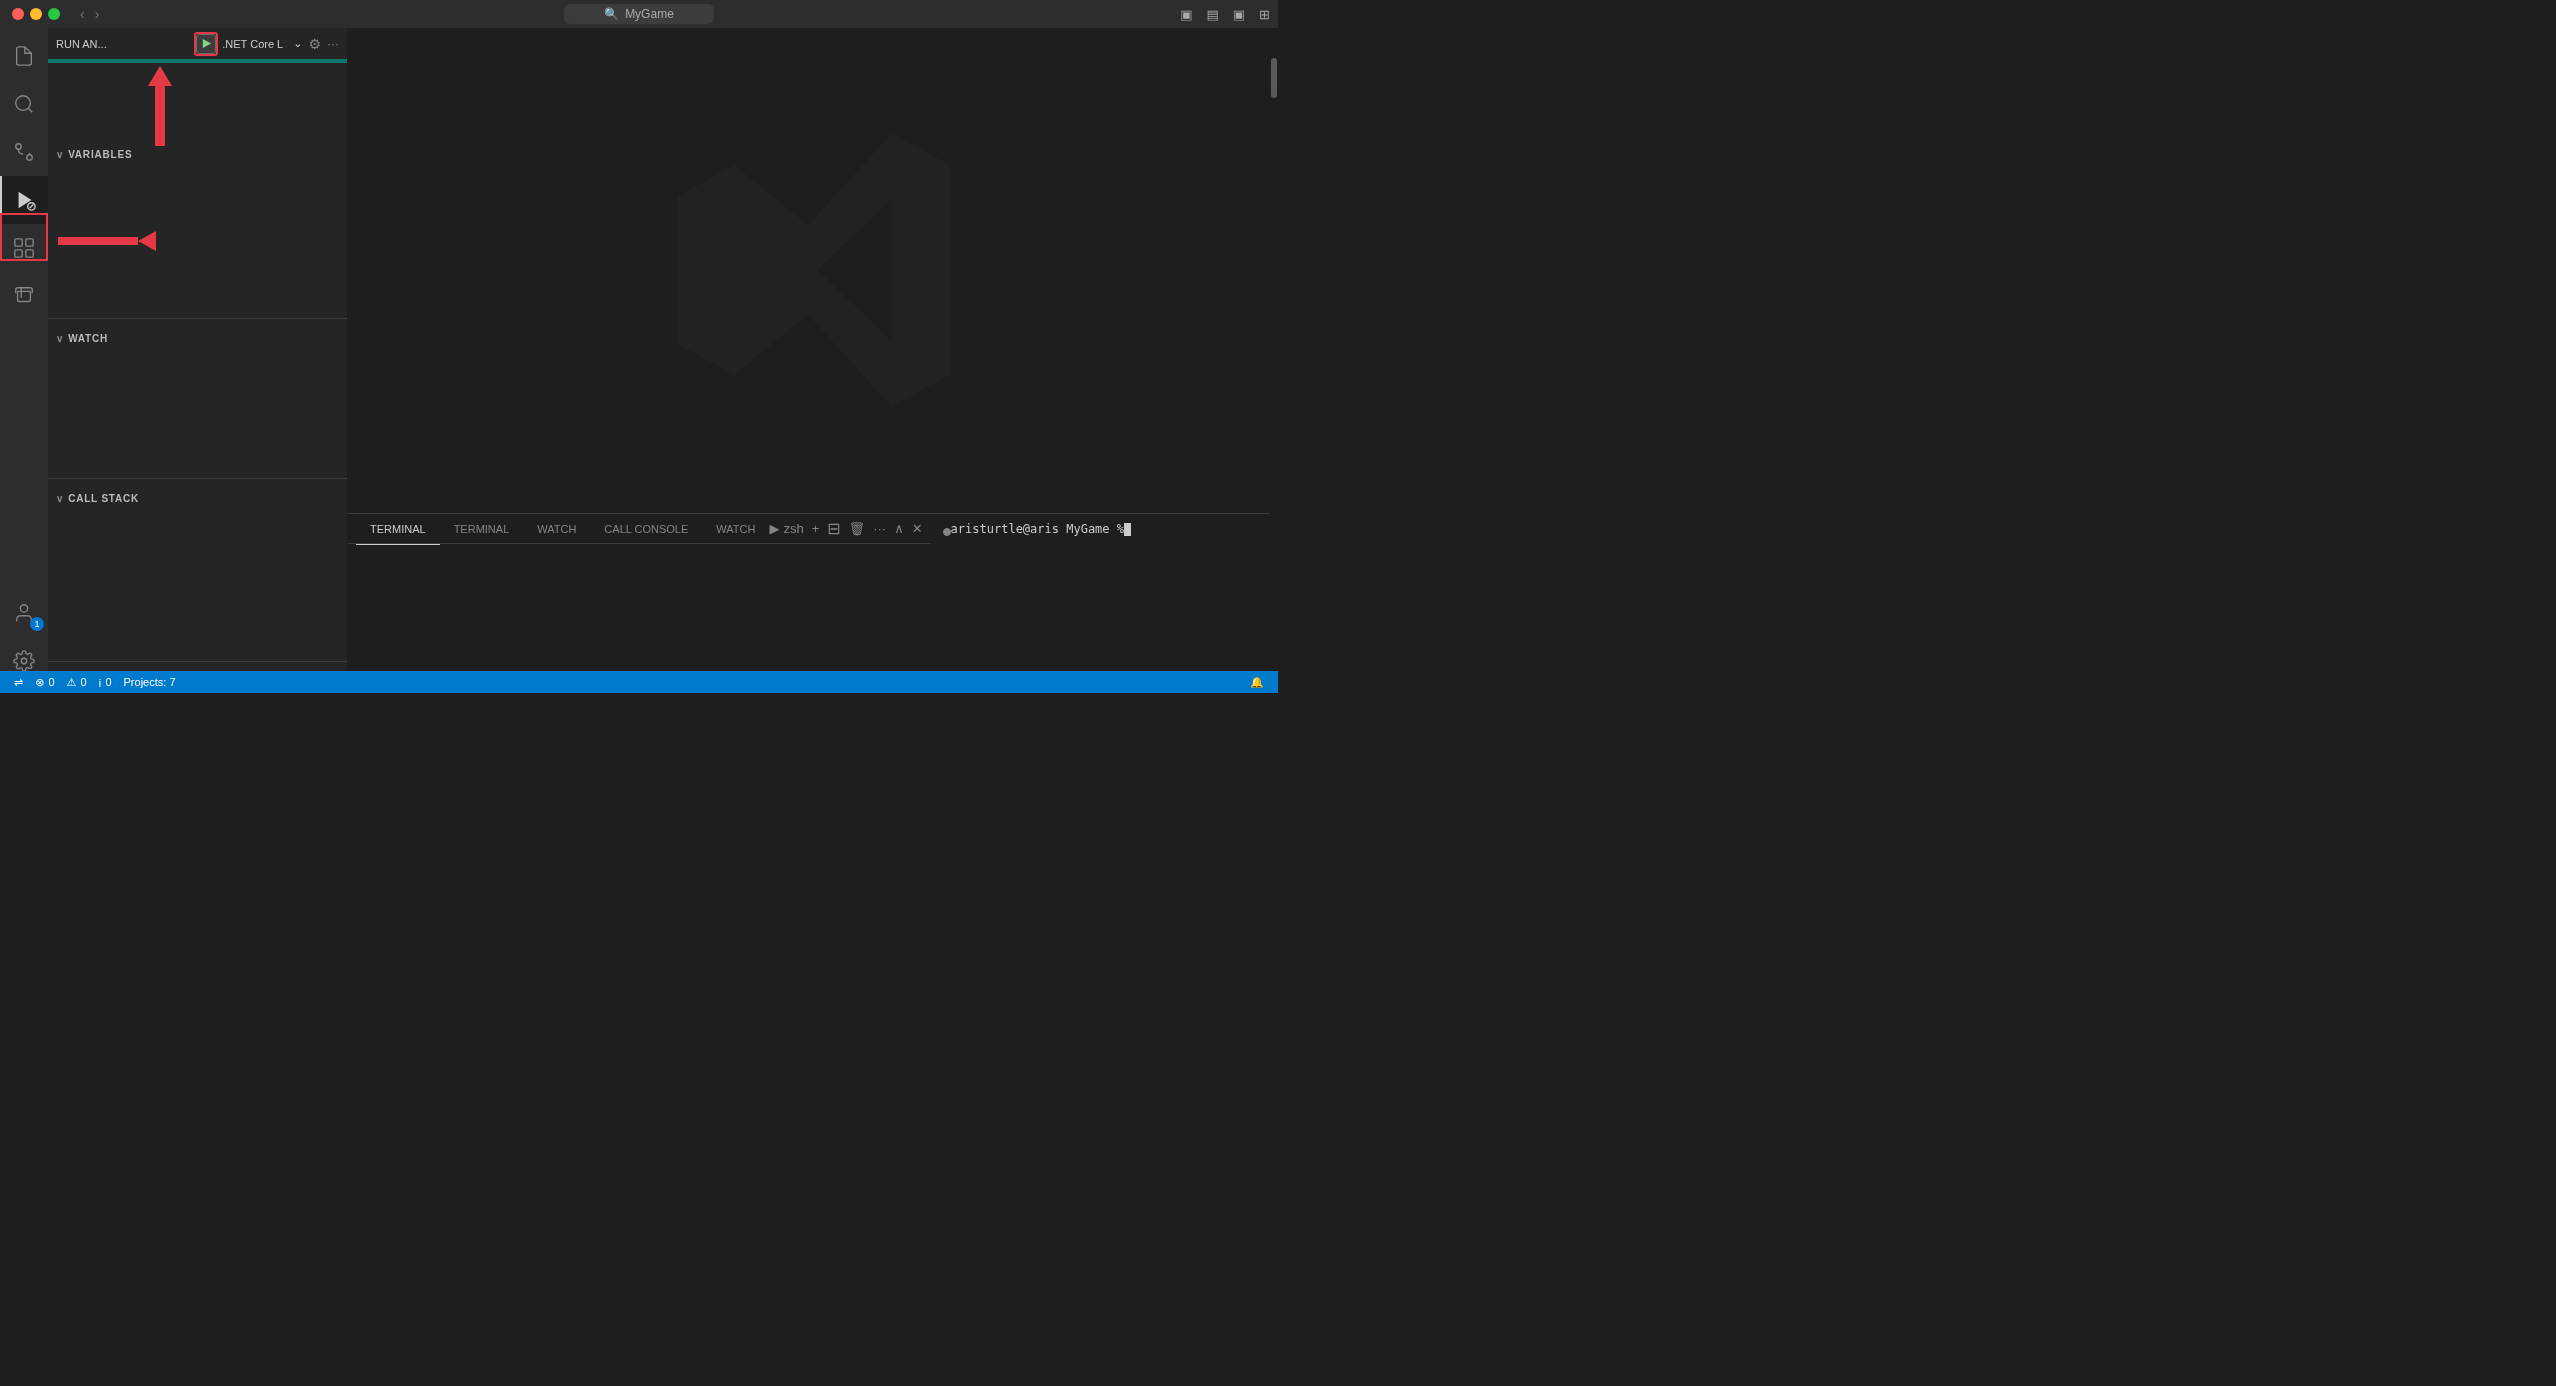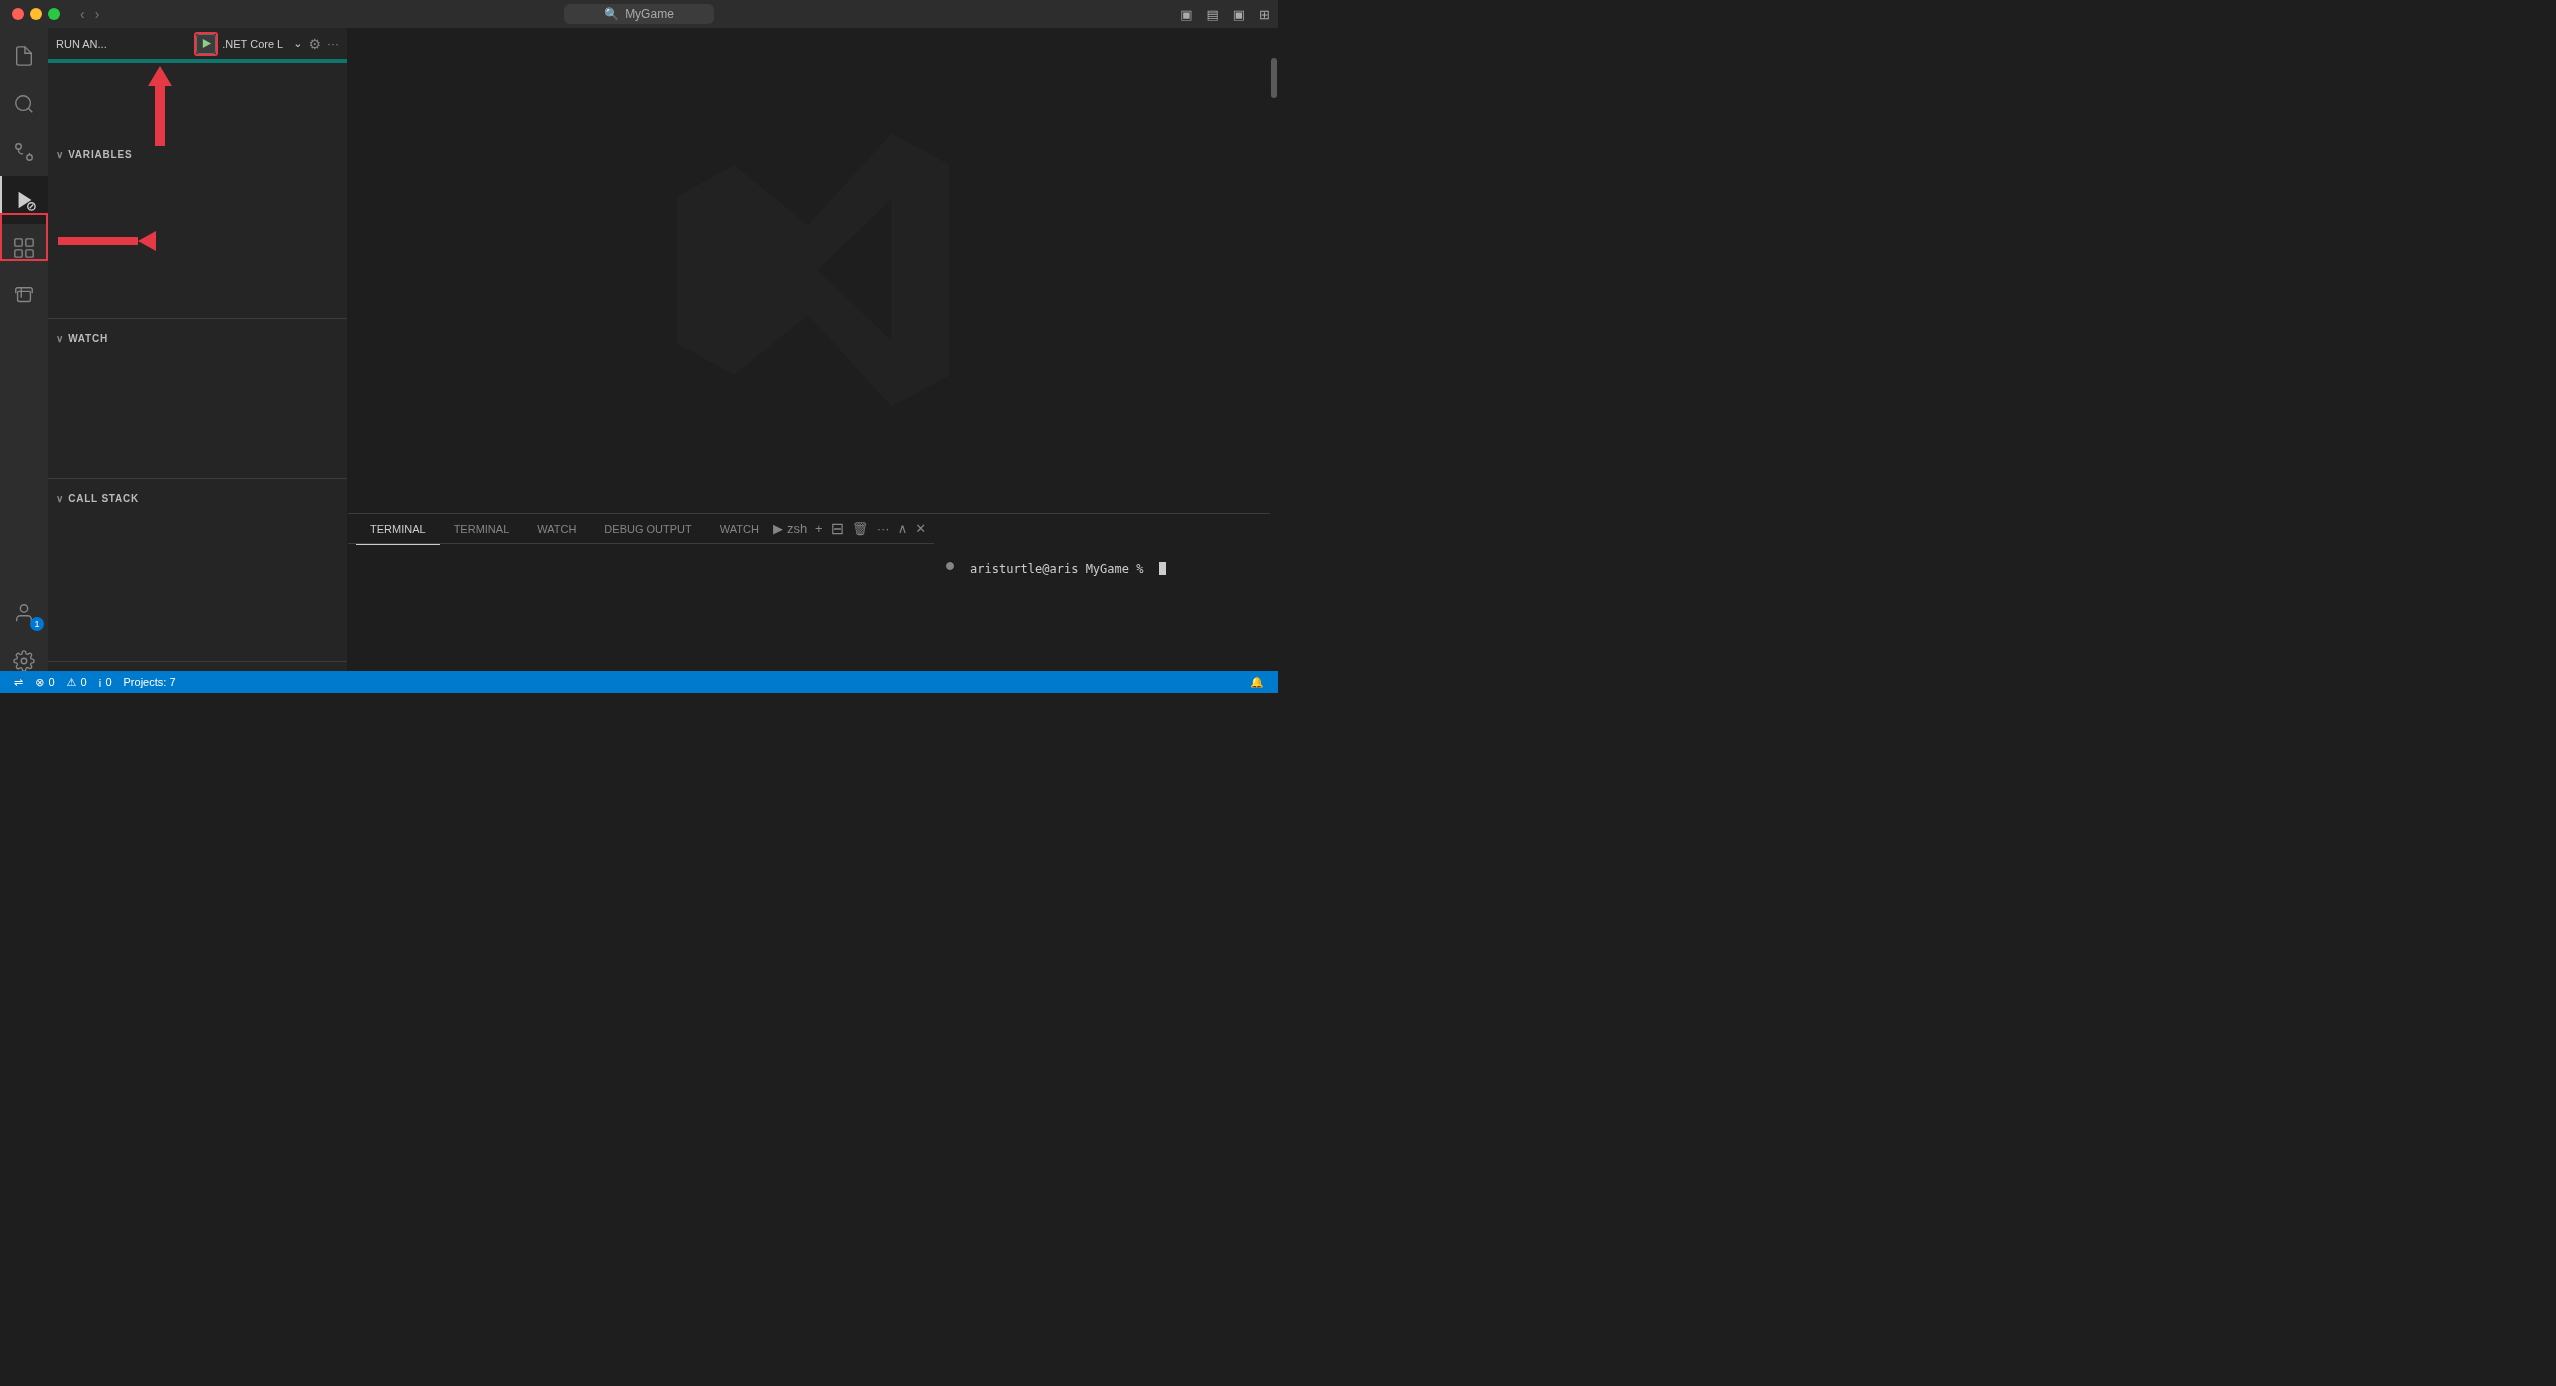--- a/index.html
+++ b/index.html
@@ -350,23 +350,22 @@
     }
     .terminal-content {
       flex: 1;
       padding: 8px 12px;
       font-family: 'SF Mono', 'Monaco', 'Menlo', monospace;
       font-size: 12px;
       color: #cccccc;
     }
     .terminal-prompt {
       display: flex;
-      align-items: flex-start;
-      gap: 16px;
-      margin-top: 40px;
+      align-items: flex-end;
+      gap: 0;
     }
     .prompt-dot {
       width: 8px; height: 8px;
       border-radius: 50%;
       background: #858585;
       border: 1px solid #858585;
     }
     .cursor-block {
       display: inline-block;
       width: 7px;
@@ -575,21 +574,21 @@
           <path d="M74.5 7.4L48.5 36 25.4 17.3 7.5 27v46l17.9 9.7L48.5 64l26 28.6L92.5 83V17L74.5 7.4zm0 64.7L51.4 50l23.1-22.1v44.2z"></path>
         </svg>
       </div>
     </div>
 
     <div class="panel">
       <div class="panel-tabs">
         <div class="panel-tab active">TERMINAL</div>
         <div class="panel-tab">TERMINAL</div>
         <div class="panel-tab">WATCH</div>
-        <div class="panel-tab">DEBUG OUTPUT</div>
+        <div class="panel-tab">CALL CONSOLE</div>
         <div class="panel-tab">WATCH</div>
         <div class="panel-actions">
           <div class="panel-action-btn">
             <span>▶</span>
             <span>zsh</span>
           </div>
           <div class="panel-action-btn">+</div>
           <div class="panel-action-btn" style="font-size:16px;">⊟</div>
           <div class="panel-action-btn">🗑</div>
           <div class="panel-action-btn">···</div>

